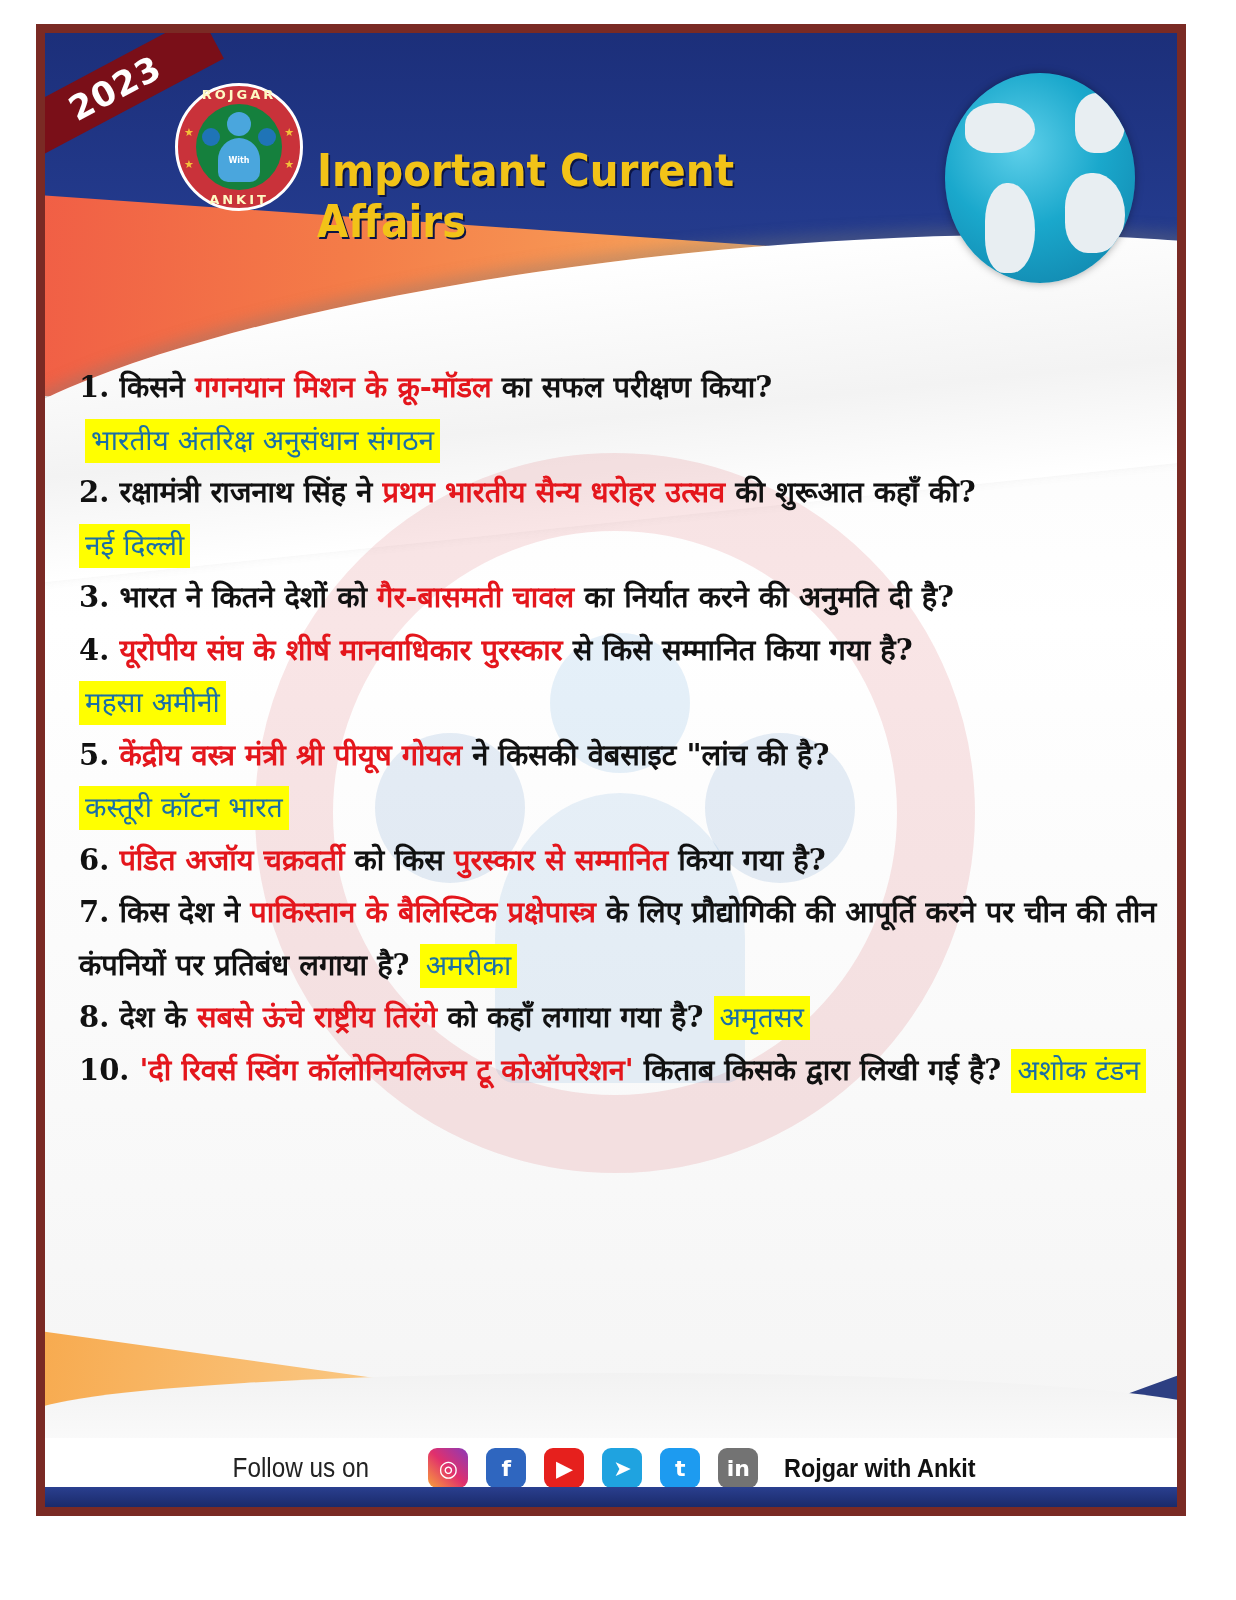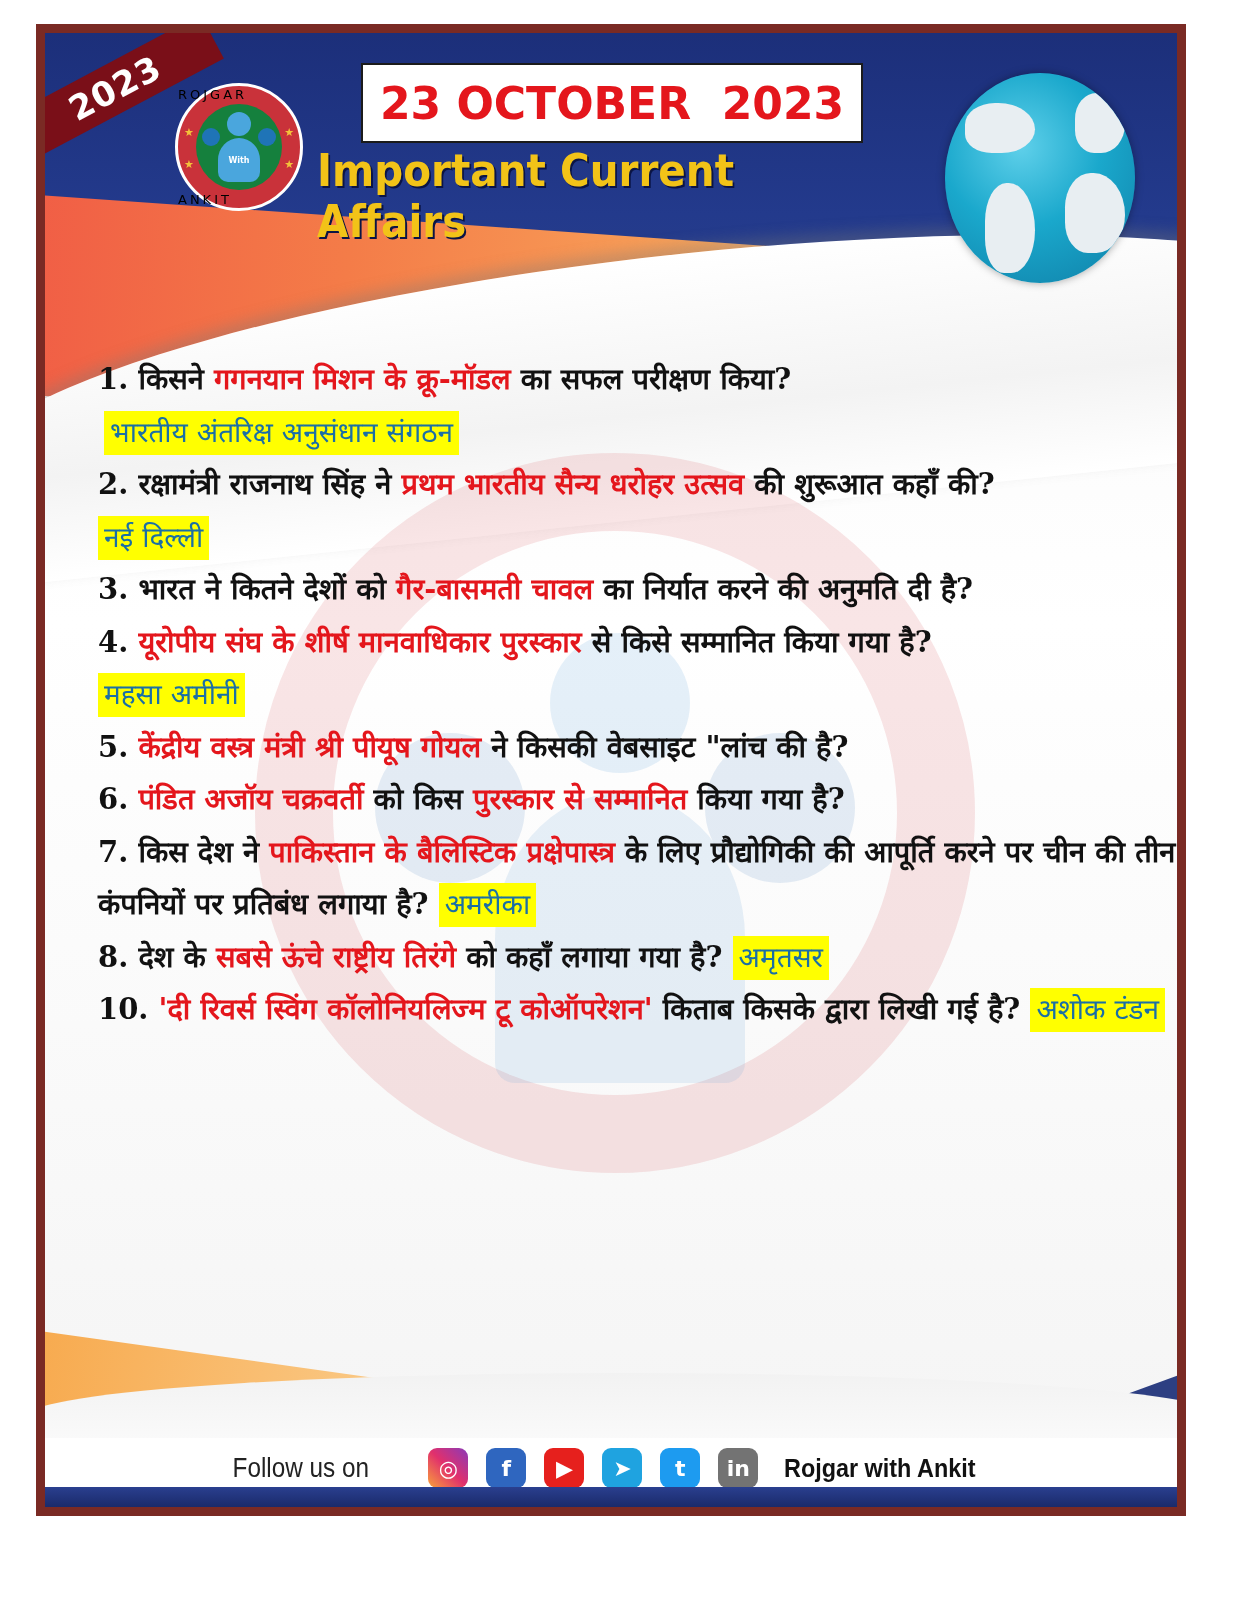--- a/index.html
+++ b/index.html
@@ -60,22 +60,22 @@
     }
     .logo-body-main {
       position: absolute; left: 22px; top: 34px; width: 42px; height: 44px; border-radius: 50% 50% 10px 10px; background: #4aa6dd;
     }
     .logo-person-l, .logo-person-r {
       position: absolute; top: 24px; width: 18px; height: 18px; border-radius: 50%; background: #1f74b7;
     }
     .logo-person-l { left: 6px; } .logo-person-r { right: 6px; }
     .logo-with { position: absolute; left: 0; top: 52px; width: 86px; text-align: center; color: #fff; font-size: 8px; font-family: "DejaVu Sans", sans-serif; font-weight: bold; }
     .logo-top, .logo-bot {
-      position: absolute; width: 100%; text-align: left; color: #000000;
-      font-family: "DejaVu Sans", sans-serif; font-weight: normal; font-size: 13px; letter-spacing: 3px;
+      position: absolute; width: 100%; text-align: center; color: #fef9c3;
+      font-family: "DejaVu Sans", sans-serif; font-weight: bold; font-size: 13px; letter-spacing: 3px;
     }
     .logo-top { top: 1px; } .logo-bot { bottom: 1px; }
     .star { position: absolute; color: #f3c13a; font-size: 11px; }
 
     .date-box {
       position: absolute; left: 316px; top: 30px; width: 502px; height: 80px;
       background: #ffffff; border: 2px solid #1b1b1b;
       display: flex; align-items: center; justify-content: center;
       color: #e4161c; font-family: "DejaVu Sans", sans-serif; font-weight: bold; font-size: 44px;
       white-space: pre;
@@ -97,24 +97,23 @@
       position: absolute; left: 210px; top: 420px; width: 720px; height: 720px; border-radius: 50%;
       border: 78px solid rgba(214, 70, 80, 0.14);
     }
     .wm-head { position: absolute; left: 505px; top: 600px; width: 140px; height: 140px; border-radius: 50%; background: rgba(110, 170, 220, 0.18); }
     .wm-body { position: absolute; left: 450px; top: 760px; width: 250px; height: 290px; border-radius: 50% 50% 20px 20px; background: rgba(110, 170, 220, 0.16); }
     .wm-side-l { position: absolute; left: 330px; top: 700px; width: 150px; height: 150px; border-radius: 50%; background: rgba(70, 130, 190, 0.14); }
     .wm-side-r { position: absolute; left: 660px; top: 700px; width: 150px; height: 150px; border-radius: 50%; background: rgba(70, 130, 190, 0.14); }
 
     
     .content {
-      position: absolute; left: 34px; top: 320px; width: 1090px;
+      position: absolute; left: 34px; top: 328px; width: 1090px;
       font-family: "DejaVu Serif", serif; font-size: 29px; line-height: 52.5px; color: #111111;
       font-weight: bold;
-      margin-left: 19px;
     }
     .q { display: block; }
     .num { color: #111111; }
     .red { color: #e4161c; }
     .blk { color: #111111; }
     .ans {
       display: inline-block; background: #ffff00; color: #1a6fa6; font-family: "DejaVu Sans", sans-serif;
       font-weight: normal; padding: 0 6px; line-height: 44px; font-size: 28px;
     }
     .ans-line { display: block; }
@@ -174,21 +173,20 @@
       <div class="logo-inner">
         <div class="logo-person-l"></div>
         <div class="logo-person-r"></div>
         <div class="logo-person-main"></div>
         <div class="logo-body-main"></div>
         <div class="logo-with">With</div>
       </div>
       <div class="logo-bot">ANKIT</div>
     </div>
 
-    <div class="date-box">23 OCTOBER  2023</div>
     <div class="title">Important Current Affairs</div>
 
     <div class="globe">
       <div class="continent" style="left:20px;top:30px;width:70px;height:50px;"></div>
       <div class="continent" style="left:40px;top:110px;width:50px;height:90px;"></div>
       <div class="continent" style="left:130px;top:20px;width:50px;height:60px;"></div>
       <div class="continent" style="left:120px;top:100px;width:60px;height:80px;"></div>
     </div>
 
     <div class="wm-ring"></div>
@@ -219,20 +217,21 @@
       <span class="q">
         <span class="num">4.</span>
         <span class="red">यूरोपीय संघ के शीर्ष मानवाधिकार पुरस्कार</span><span class="blk"> से किसे सम्मानित किया गया है?</span>
       </span>
       <span class="ans-line"><span class="ans">महसा अमीनी</span></span>
 
       <span class="q">
         <span class="num">5.</span>
         <span class="red">केंद्रीय वस्त्र मंत्री श्री पीयूष गोयल</span><span class="blk"> ने किसकी वेबसाइट "लांच की है?</span>
       </span>
+      <span class="ans-line"><span class="ans">कस्तूरी कॉटन भारत</span></span>
 
       <span class="q">
         <span class="num">6.</span>
         <span class="blk"> </span><span class="red">पंडित अजॉय चक्रवर्ती</span><span class="blk"> को किस </span><span class="red">पुरस्कार से सम्मानित</span><span class="blk"> किया गया है?</span>
       </span>
 
       <span class="q">
         <span class="num">7.</span>
         <span class="blk">किस देश ने </span><span class="red">पाकिस्तान के बैलिस्टिक प्रक्षेपास्त्र</span><span class="blk"> के लिए प्रौद्योगिकी की आपूर्ति करने पर चीन की तीन कंपनियों पर प्रतिबंध लगाया है? </span><span class="ans">अमरीका</span>
       </span>

